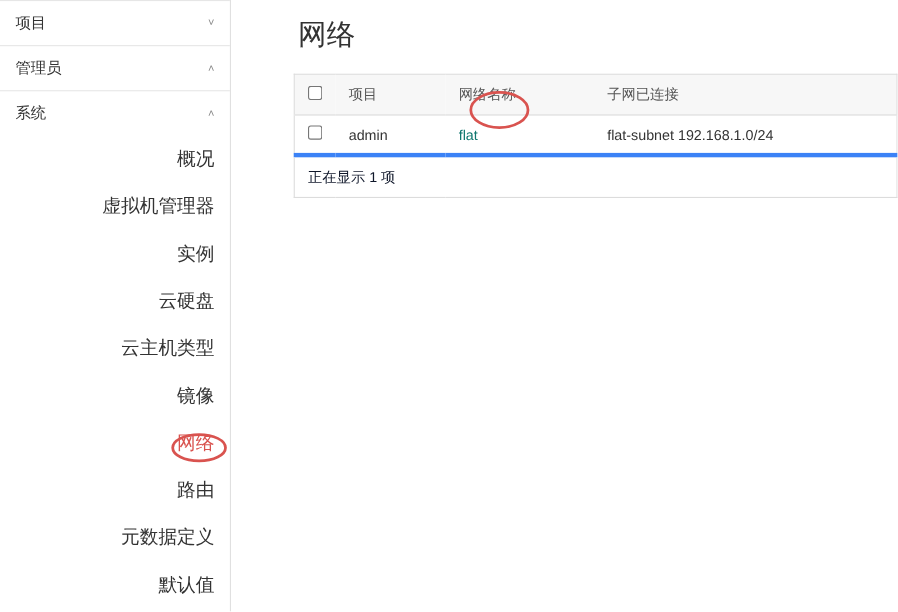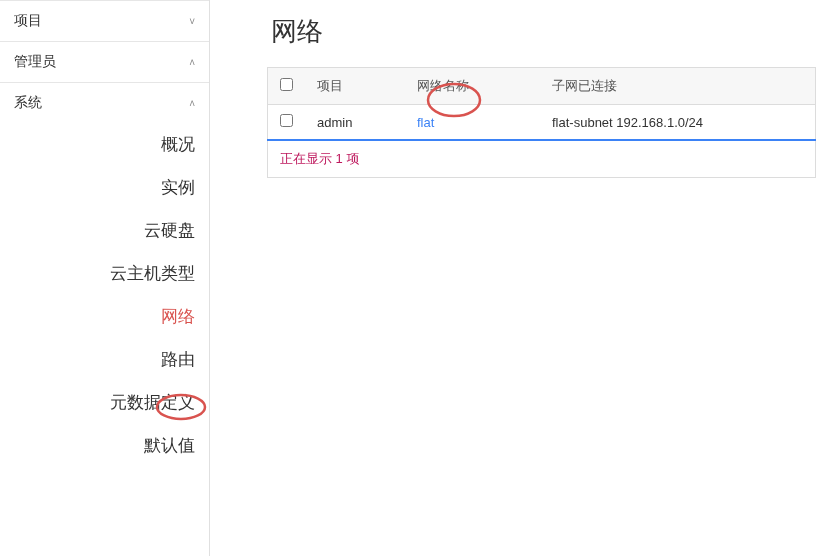--- a/index.html
+++ b/index.html
@@ -24,22 +24,22 @@
 
     .page-title { font-size: 26px; font-weight: 400; color: #333; padding: 14px 0 18px 4px; }
 
     .tbl { width: 100%; border-collapse: collapse; border: 1px solid #dcdcdc; }
     .tbl th, .tbl td { text-align: left; padding: 9px 12px; font-size: 13px; font-weight: 400; }
     .tbl thead th { background: #f7f7f7; color: #555; border-bottom: 1px solid #dcdcdc; }
     .tbl tbody td { border-bottom: 1px solid #6d28d9; color: #333; }
     .tbl .chk-col { width: 34px; text-align: center; }
     .tbl .proj-col { width: 100px; }
     .tbl .name-col { width: 135px; }
-    .link { color: #3b82f6; cursor: pointer; }
-    .tbl tfoot td { padding: 9px 12px; color: #be185d; background: #fff; border-top: 2px solid #3b82f6; }
+    .link { color: #0f766e; cursor: pointer; }
+    .tbl tfoot td { padding: 9px 12px; color: #0f172a; background: #fff; border-top: 4px solid #3b82f6; }
 
     input[type="checkbox"] { width: 13px; height: 13px; cursor: pointer; }
 
     .annot { position: absolute; pointer-events: none; }
     .annot ellipse { fill: none; stroke: #d9534f; stroke-width: 2.5; }
   </style>
 </head>
 <body>
 
 <div class="layout">
@@ -60,23 +60,25 @@
       </div>
     </div>
 
     <div class="side-panel">
       <div class="side-panel-header">
         <span>系统</span>
         <span class="chev">˄</span>
       </div>
       <div>
         <a class="side-subitem">概况</a>
+        <a class="side-subitem">虚拟机管理器</a>
         <a class="side-subitem">实例</a>
         <a class="side-subitem">云硬盘</a>
         <a class="side-subitem">云主机类型</a>
+        <a class="side-subitem">镜像</a>
         <a class="side-subitem active">网络</a>
         <a class="side-subitem">路由</a>
         <a class="side-subitem">元数据定义</a>
         <a class="side-subitem">默认值</a>
       </div>
     </div>
 
   </div>
 
   <div class="main">

